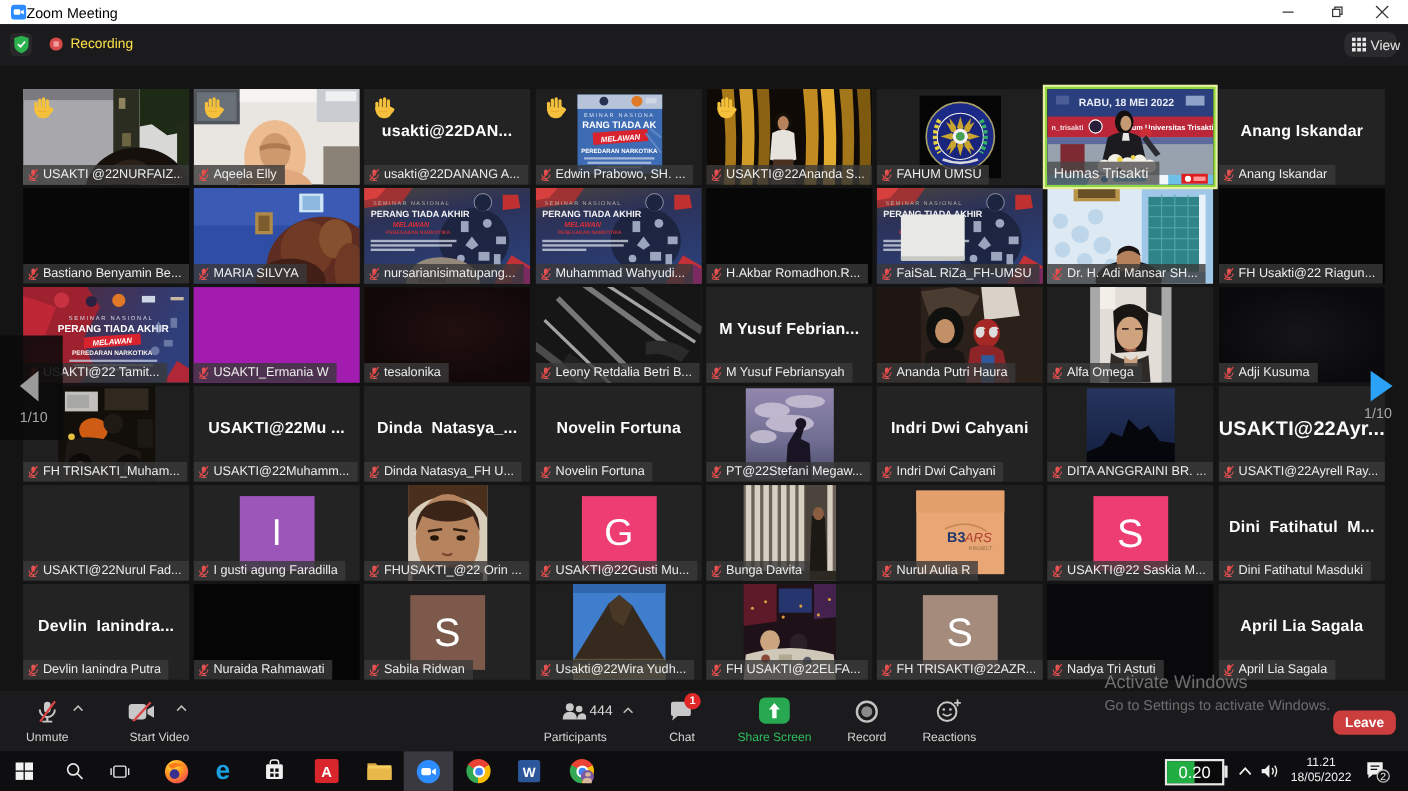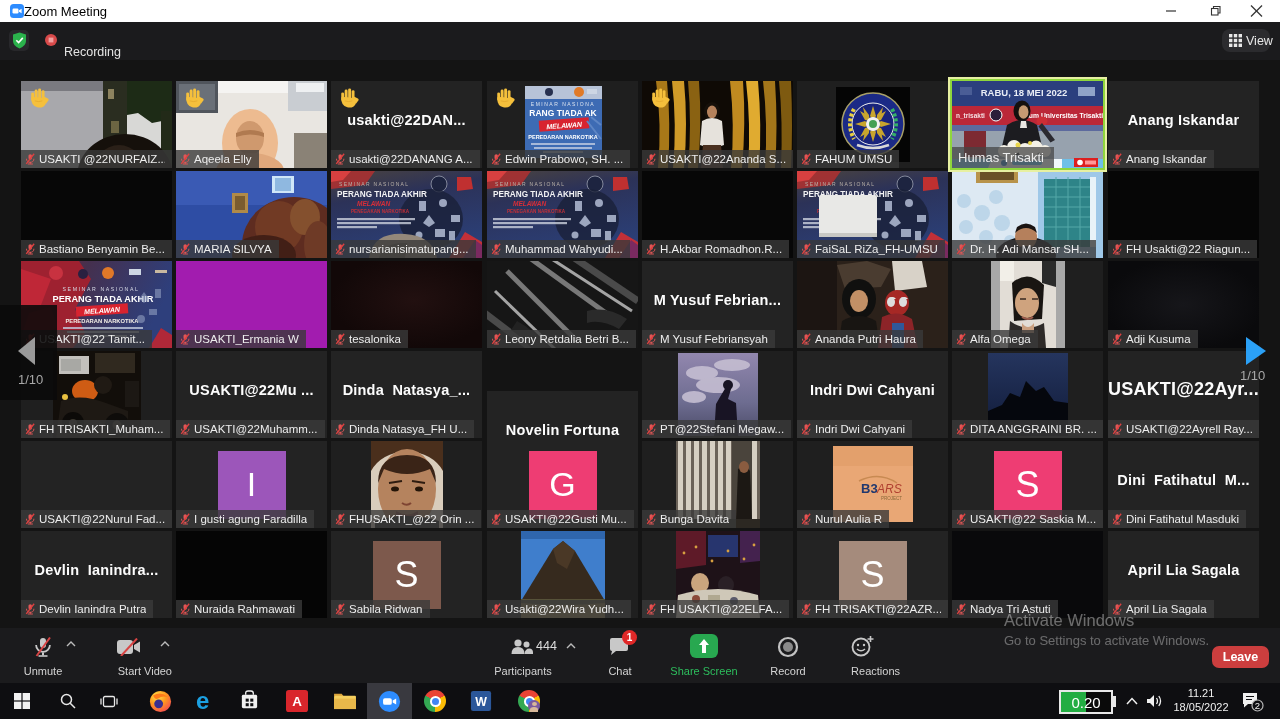--- a/index.html
+++ b/index.html
@@ -53,21 +53,21 @@
 
 <div style="position:absolute;left:9px;top:30px;width:20px;height:21px;background:#28282b;border-radius:5px;z-index:2"></div>
 <svg style="position:absolute;left:12px;top:32px;z-index:2" width="15" height="17" viewBox="0 0 15 17">
     <path d="M7.5 0.5 L14 2.5 V9 q0 5 -6.5 7.5 Q1 14 1 9 V2.5 z" fill="#2bb24c"></path>
     <path d="M4.3 8.2 l2.3 2.3 4.2-4.6" stroke="#fff" stroke-width="1.6" fill="none"></path>
   </svg>
 <svg style="position:absolute;left:44px;top:33px;z-index:2" width="14" height="14" viewBox="0 0 14 14">
     <circle cx="7" cy="7" r="6" fill="#d84a4a"></circle>
     <rect x="4.6" y="4.6" width="4.8" height="4.8" fill="#f0a0a0"></rect>
   </svg>
-<div style="position:absolute;left:64px;top:45px;font-size:12.5px;color:#e5e5e5;z-index:2">Recording</div>
+<div style="position:absolute;left:64px;top:33px;font-size:12.5px;color:#fde047;z-index:2">Recording</div>
 <div style="position:absolute;left:1222px;top:29px;width:48px;height:23px;background:#2b2b2e;border-radius:8px;z-index:2"></div>
 <svg style="position:absolute;left:1229px;top:34px;z-index:2" width="13" height="13" viewBox="0 0 13 13">
     <g fill="#e8e8e8">
       <rect x="0" y="0" width="3.4" height="3.4"></rect>
       <rect x="4.8" y="0" width="3.4" height="3.4"></rect>
       <rect x="9.6" y="0" width="3.4" height="3.4"></rect>
       <rect x="0" y="4.8" width="3.4" height="3.4"></rect>
       <rect x="4.8" y="4.8" width="3.4" height="3.4"></rect>
       <rect x="9.6" y="4.8" width="3.4" height="3.4"></rect>
       <rect x="0" y="9.6" width="3.4" height="3.4"></rect>
@@ -818,21 +818,21 @@
           <rect x="6" y="1.5" width="4.6" height="7.5" rx="2.3"></rect>
           <path d="M4 7.5a4.3 4.3 0 0 0 8.6 0h1.3a5.6 5.6 0 0 1-11.2 0z"></path>
           <rect x="7.6" y="12" width="1.6" height="2.2"></rect>
           <rect x="5" y="14" width="6.8" height="1.3"></rect>
         </g>
         <line x1="13.5" y1="1" x2="3" y2="14.5" stroke="#e04040" stroke-width="1.7"></line>
       </svg>
       <span>Dinda Natasya_FH U...</span>
     </div>
   </div>
-<div class="t" style="left:487px;top:351px;margin-top:40px;">
+<div class="t" style="left:487px;top:351px;">
     <div class="cn" style="font-size:14.5px">Novelin Fortuna</div>
     <div class="nb" style="font-size:11.5px">
       <svg class="mic" width="12" height="12" viewBox="0 0 16 16">
         <g fill="#e05757">
           <rect x="6" y="1.5" width="4.6" height="7.5" rx="2.3"></rect>
           <path d="M4 7.5a4.3 4.3 0 0 0 8.6 0h1.3a5.6 5.6 0 0 1-11.2 0z"></path>
           <rect x="7.6" y="12" width="1.6" height="2.2"></rect>
           <rect x="5" y="14" width="6.8" height="1.3"></rect>
         </g>
         <line x1="13.5" y1="1" x2="3" y2="14.5" stroke="#e04040" stroke-width="1.7"></line>
@@ -1290,21 +1290,21 @@
   </svg>
 <div class="tlabel" style="position:absolute;left:752px;top:663px;width:72px;text-align:center;z-index:7">Record</div>
 
 <svg style="position:absolute;left:851px;top:635px;z-index:7" width="24" height="23" viewBox="0 0 24 23">
     <circle cx="10" cy="12" r="8.5" fill="none" stroke="#c8c8c8" stroke-width="1.8"></circle>
     <circle cx="7" cy="10" r="1.2" fill="#c8c8c8"></circle>
     <circle cx="13" cy="10" r="1.2" fill="#c8c8c8"></circle>
     <path d="M6 14 q4 3.5 8 0" stroke="#c8c8c8" stroke-width="1.5" fill="none"></path>
     <path d="M19.5 1 v6 M16.5 4 h6" stroke="#c8c8c8" stroke-width="1.6"></path>
   </svg>
-<div class="tlabel" style="position:absolute;left:826px;top:663px;width:74px;text-align:right;z-index:7">Reactions</div>
+<div class="tlabel" style="position:absolute;left:826px;top:663px;width:74px;text-align:center;z-index:7">Reactions</div>
 
 <div id="leave">Leave</div>
 
 <div id="taskbar"></div>
 <svg style="position:absolute;left:14px;top:693px;z-index:8" width="16" height="16" viewBox="0 0 16 16">
     <g fill="#f2f2f2">
       <rect x="0" y="0" width="7.4" height="7.4"></rect>
       <rect x="8.6" y="0" width="7.4" height="7.4"></rect>
       <rect x="0" y="8.6" width="7.4" height="7.4"></rect>
       <rect x="8.6" y="8.6" width="7.4" height="7.4"></rect>

